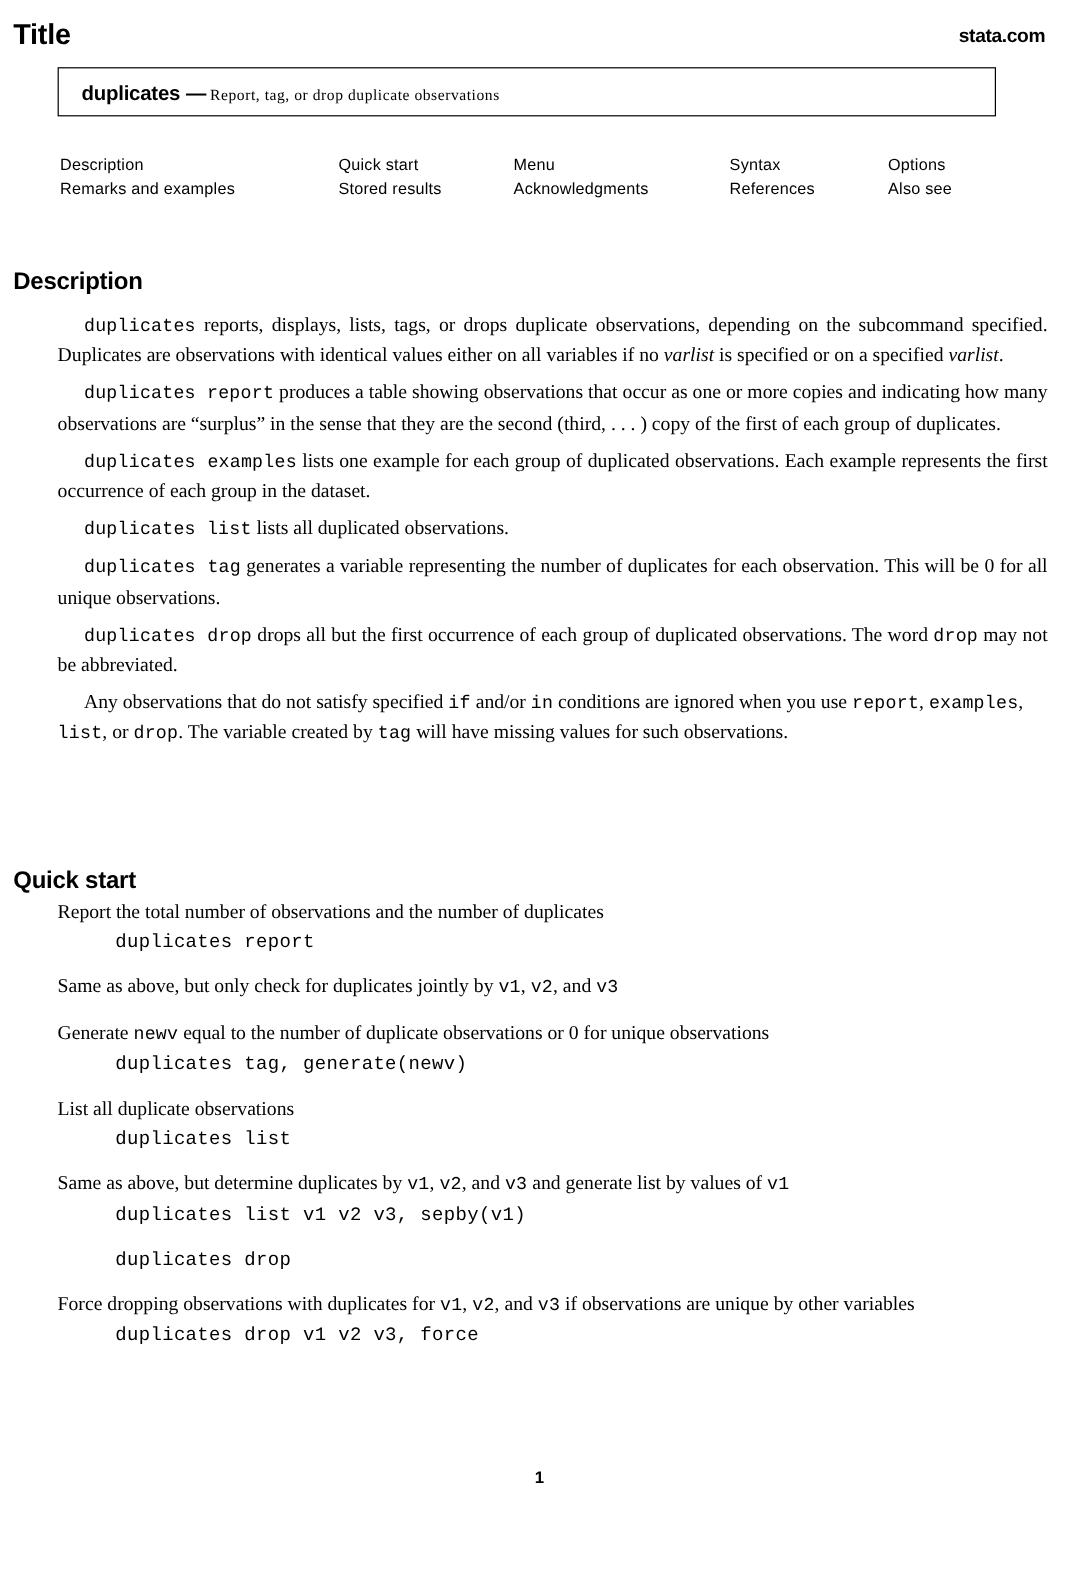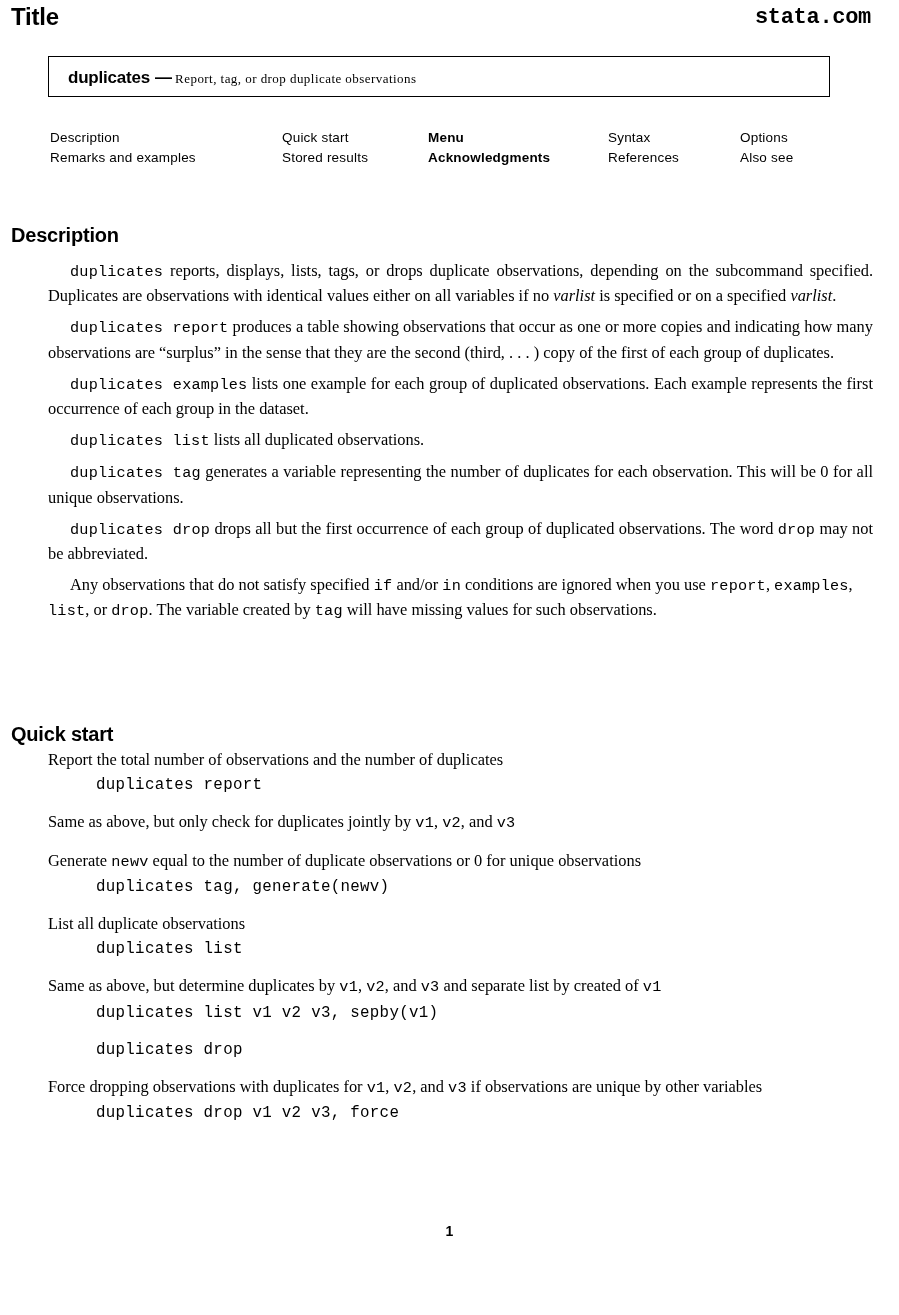--- a/index.html
+++ b/index.html
@@ -19,41 +19,41 @@
   .page {
     position: relative;
     width: 899px;
     height: 1315px;
   }
 
   
   .header-row {
     position: absolute;
     left: 11px;
-    top: 3px;
+    top: 16px;
     width: 860px;
     height: 30px;
   }
   .page-title {
     position: absolute;
     left: 0;
     top: 0;
     font-family: "Liberation Sans", "DejaVu Sans", sans-serif;
     font-weight: bold;
     font-size: 24px;
     line-height: 28px;
     letter-spacing: -0.2px;
   }
   .brand {
     position: absolute;
     right: 0;
     top: 5px;
-    font-family: Liberation Mono, monospace;
-    font-weight: bold;
-    font-size: 22px;
+    font-family: Liberation Sans, sans-serif;
+    font-weight: bold;
+    font-size: 16px;
     line-height: 20px;
     letter-spacing: -0.3px;
   }
 
   
   .title-box {
     position: absolute;
     left: 48px;
     top: 56px;
     width: 782px;
@@ -99,21 +99,21 @@
   }
   .nav-col .nav-item {
     font-family: "Liberation Sans", "DejaVu Sans", sans-serif;
     font-size: 13.5px;
     line-height: 20px;
     white-space: nowrap;
     letter-spacing: 0.2px;
   }
   .nav-c0 { left: 0px; }
   .nav-c1 { left: 232px; }
-  .nav-c2 { left: 378px; font-weight: bold; }
+  .nav-c2 { left: 378px; }
   .nav-c3 { left: 558px; }
   .nav-c4 { left: 690px; }
 
   
   .section-heading {
     position: absolute;
     left: 11px;
     font-family: "Liberation Sans", "DejaVu Sans", sans-serif;
     font-weight: bold;
     font-size: 20px;
@@ -254,21 +254,21 @@
       </div>
       <div class="qs-item">
         <div class="qs-desc"><span>Generate </span><span class="mono">newv</span><span> equal to the number of duplicate observations or 0 for unique observations</span></div>
         <div class="qs-code">duplicates tag, generate(newv)</div>
       </div>
       <div class="qs-item">
         <div class="qs-desc"><span>List all duplicate observations</span></div>
         <div class="qs-code">duplicates list</div>
       </div>
       <div class="qs-item">
-        <div class="qs-desc"><span>Same as above, but determine duplicates by </span><span class="mono">v1</span><span>, </span><span class="mono">v2</span><span>, and </span><span class="mono">v3</span><span> and separate list by created of </span><span class="mono">v1</span></div>
+        <div class="qs-desc"><span>Same as above, but determine duplicates by </span><span class="mono">v1</span><span>, </span><span class="mono">v2</span><span>, and </span><span class="mono">v3</span><span> and generate list by values of </span><span class="mono">v1</span></div>
         <div class="qs-code">duplicates list v1 v2 v3, sepby(v1)</div>
       </div>
       <div class="qs-item">
         <div class="qs-code">duplicates drop</div>
       </div>
       <div class="qs-item">
         <div class="qs-desc"><span>Force dropping observations with duplicates for </span><span class="mono">v1</span><span>, </span><span class="mono">v2</span><span>, and </span><span class="mono">v3</span><span> if observations are unique by other variables</span></div>
         <div class="qs-code">duplicates drop v1 v2 v3, force</div>
       </div>
     </div>

